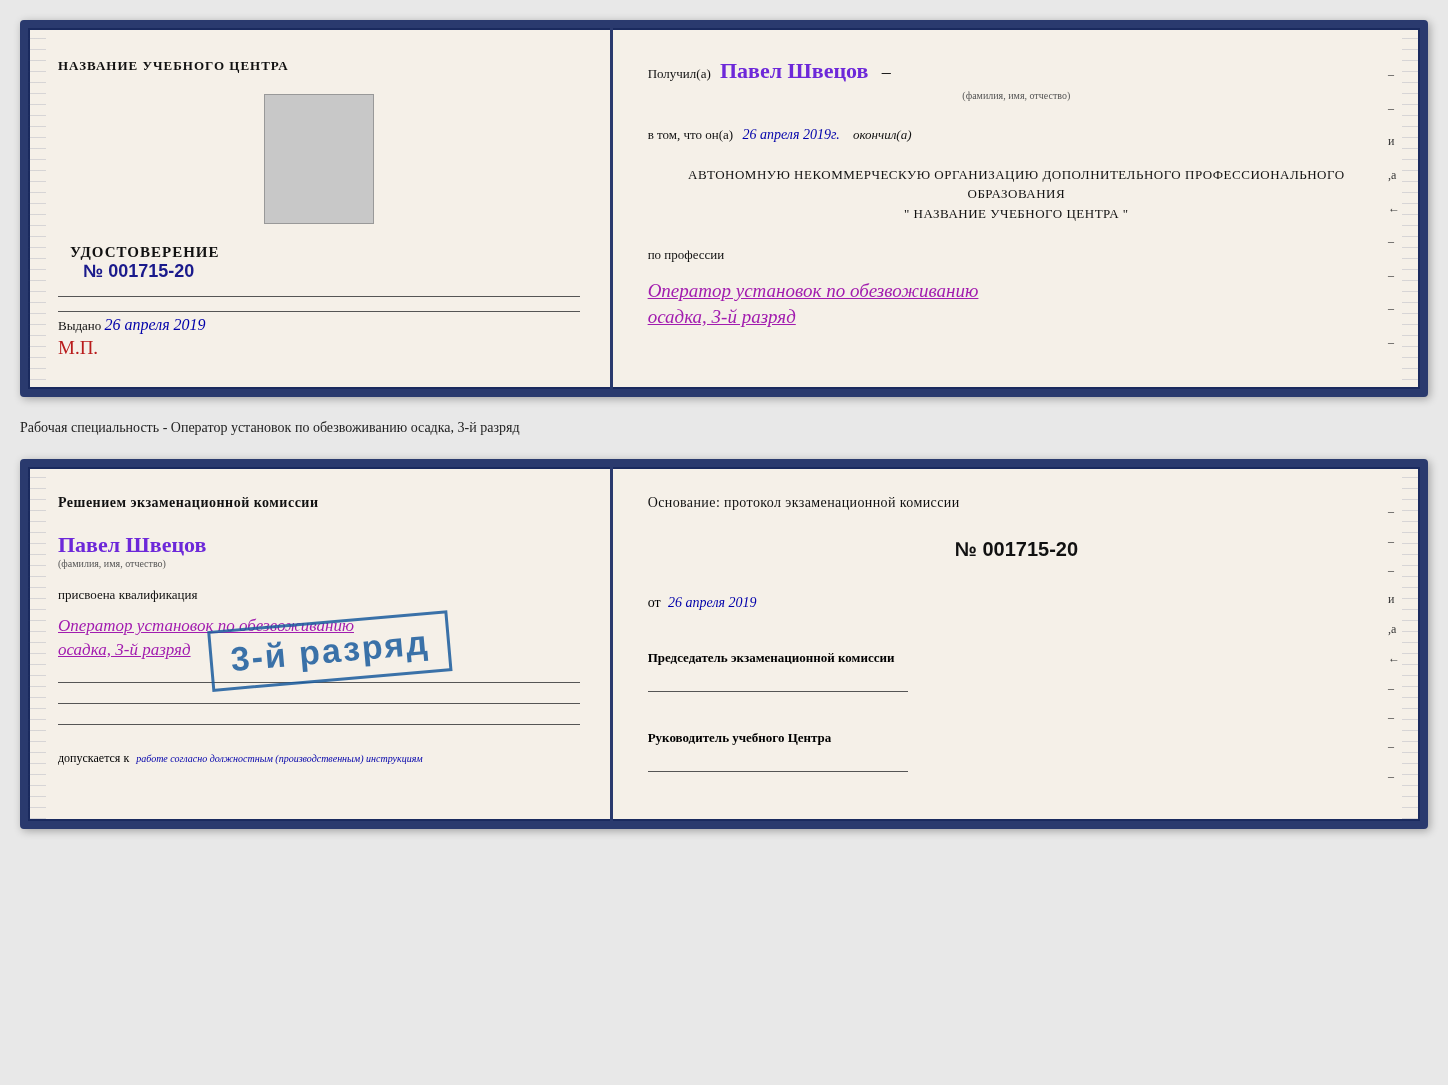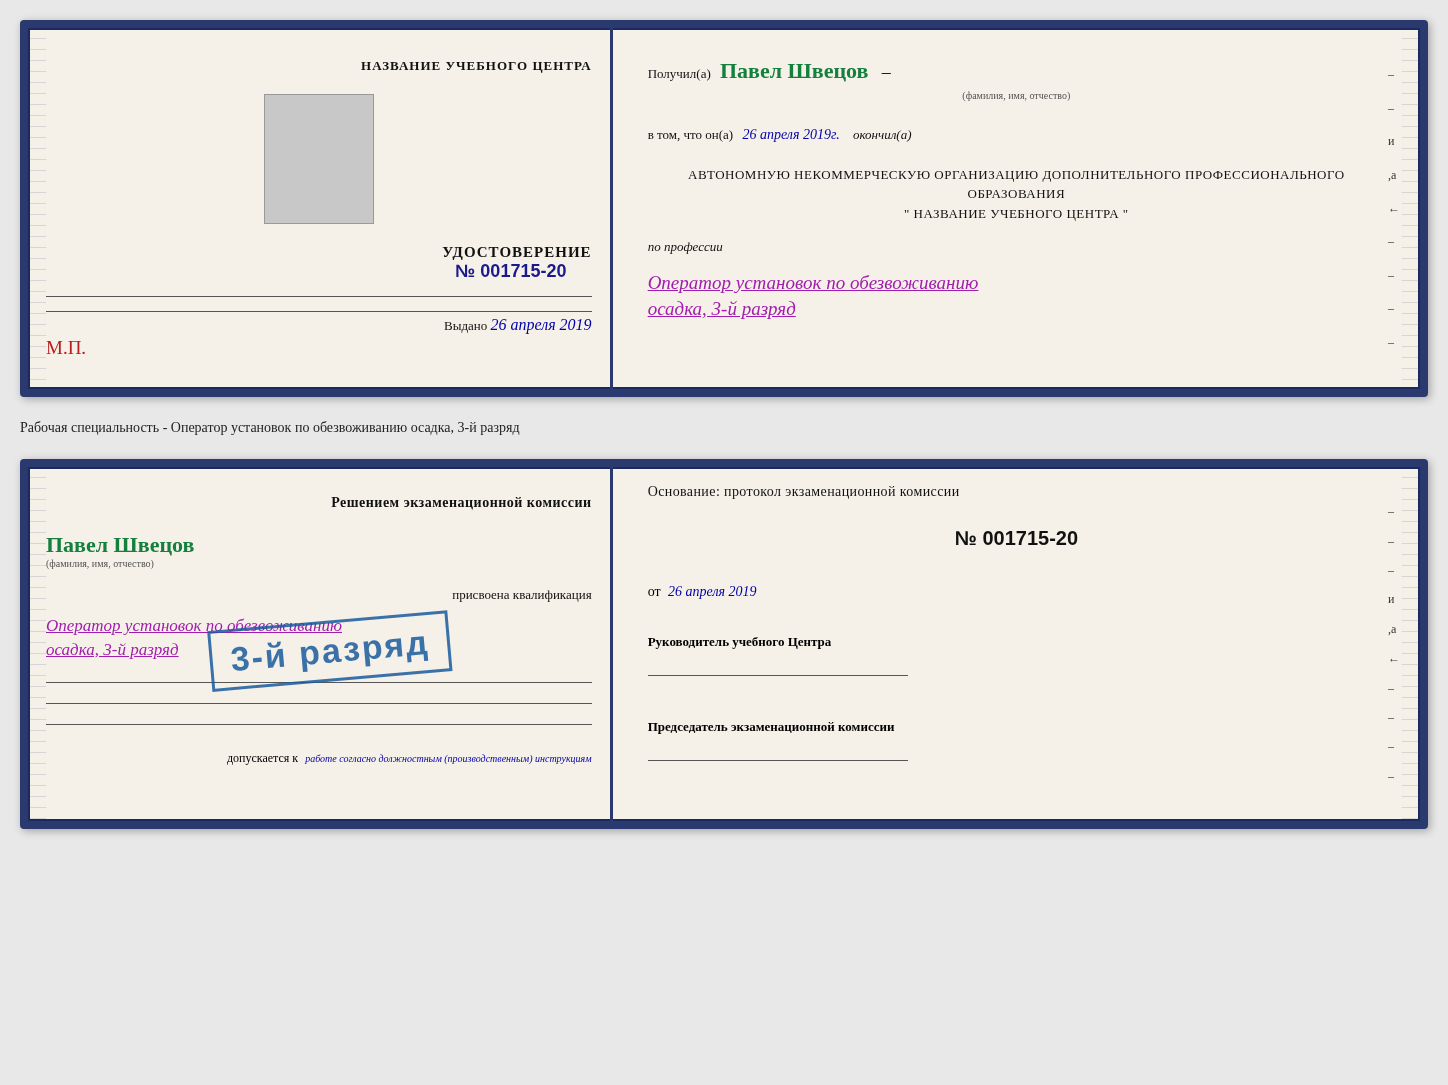--- a/index.html
+++ b/index.html
@@ -26,24 +26,24 @@
       width: 100%;
       min-height: 320px;
       position: relative;
       overflow: hidden;
       box-shadow: inset 0 0 0 2px #1a2a5e, 2px 2px 8px rgba(0,0,0,0.3);
     }
 
     .doc-left {
       width: 42%;
       border-right: 3px solid #2a3a6e;
-      padding: 30px 18px;
+      padding: 30px 30px;
       display: flex;
       flex-direction: column;
-      align-items: flex-end;
+      align-items: flex-start;
       justify-content: space-between;
       position: relative;
     }
 
     .doc-right {
       width: 58%;
       padding: 25px 35px;
       display: flex;
       flex-direction: column;
       gap: 14px;
@@ -116,21 +116,21 @@
     
     .field-row {
       font-size: 13px;
       color: #111;
       line-height: 1.6;
     }
 
     .handwritten {
       font-family: 'Segoe Script', 'Comic Sans MS', cursive;
       font-size: 20px;
-      color: #15803d;
+      color: #6d28d9;
       font-weight: bold;
     }
 
     .handwritten-small {
       font-family: 'Segoe Script', 'Comic Sans MS', cursive;
       font-size: 14px;
       color: #0000aa;
       font-style: italic;
     }
 
@@ -244,21 +244,21 @@
         <span>в том, что он(а)</span>
         <span class="handwritten-small" style="margin-left:6px;">26 апреля 2019г.</span>
         <span style="margin-left:10px;font-style:italic;">окончил(а)</span>
       </div>
 
       <div class="block-text" style="margin-top:4px;">
         <div>АВТОНОМНУЮ НЕКОММЕРЧЕСКУЮ ОРГАНИЗАЦИЮ ДОПОЛНИТЕЛЬНОГО ПРОФЕССИОНАЛЬНОГО ОБРАЗОВАНИЯ</div>
         <div>"  НАЗВАНИЕ УЧЕБНОГО ЦЕНТРА  "</div>
       </div>
 
-      <div class="field-row" style="font-style:italic;">
+      <div class="field-row" style="margin-top:8px;">
         <span>по профессии</span>
       </div>
 
       <div>
         <div class="profession-line">Оператор установок по обезвоживанию</div>
         <div class="profession-line" style="margin-top:4px;">осадка, 3-й разряд</div>
       </div>
 
       <div class="right-side-chars">
         <span>–</span>
@@ -308,44 +308,44 @@
       <div style="margin-top:12px; font-size:12px;">
         <span>допускается к</span>
         <span class="handwritten-small" style="font-size:10px; margin-left:4px;">работе согласно должностным (производственным) инструкциям</span>
       </div>
 
       <div class="stamp-overlay">
         <span>3-й разряд</span>
       </div>
     </div>
 
-    <div class="doc-right" style="padding-top:14px; position:relative;">
+    <div class="doc-right" style="padding-top:25px; position:relative;">
       <div class="field-row" style="font-size:14px; letter-spacing:0.4px;">
         <span>Основание: протокол экзаменационной комиссии</span>
       </div>
 
       <div style="margin-top:10px; text-align:center;">
         <span style="font-size:20px; font-weight:bold; font-family:Arial,sans-serif; color:#111;">№  001715-20</span>
       </div>
 
       <div style="font-size:14px; margin-top:20px;">
         <span>от</span>
         <span class="handwritten-small" style="margin-left:4px;">26 апреля 2019</span>
       </div>
 
+      <div style="margin-top:25px;">
+        <div style="font-size:13px; font-weight:bold; max-width:280px;">Председатель экзаменационной комиссии</div>
+        <div class="horizontal-line" style="margin-top:25px; max-width:260px;"></div>
+      </div>
+
       <div style="margin-top:20px;">
         <div style="font-size:13px; font-weight:bold;">Руководитель учебного Центра</div>
         <div class="horizontal-line" style="margin-top:25px; max-width:260px;"></div>
       </div>
 
-      <div style="margin-top:25px;">
-        <div style="font-size:13px; font-weight:bold; max-width:280px;">Председатель экзаменационной комиссии</div>
-        <div class="horizontal-line" style="margin-top:25px; max-width:260px;"></div>
-      </div>
-
       <div class="right-side-chars">
         <span>–</span>
         <span>–</span>
         <span>–</span>
         <span>и</span>
         <span>,а</span>
         <span>←</span>
         <span>–</span>
         <span>–</span>
         <span>–</span>

